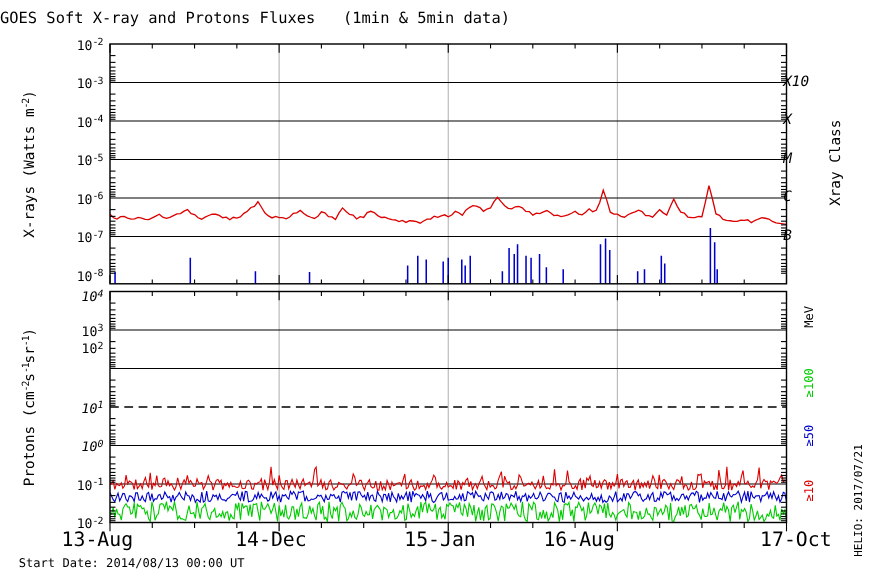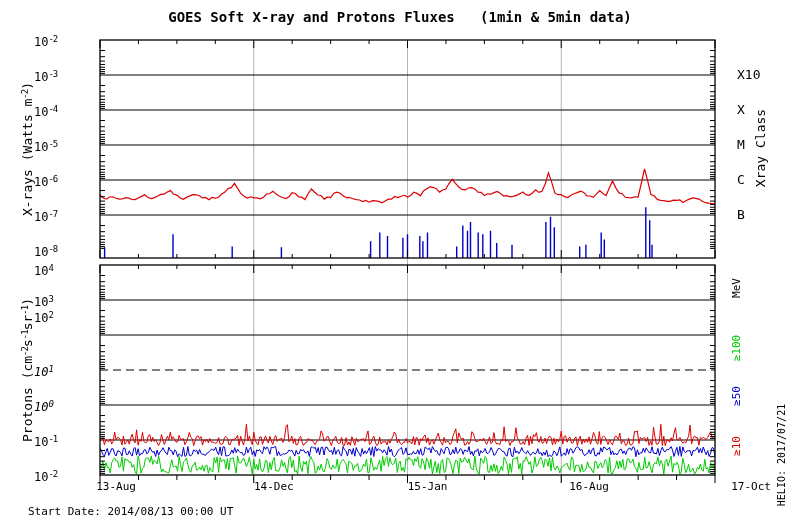--- a/index.html
+++ b/index.html
@@ -1,25 +1,25 @@
 <!DOCTYPE html>
 <html><head>
 <meta charset="utf-8">
 <style>
   html,body{margin:0;padding:0;background:#fff;}
   .fig{position:relative;width:800px;height:530px;background:#ffffff;
        font-family:"DejaVu Sans Mono","Liberation Mono",monospace;color:#000;overflow:hidden;}
   .t{position:absolute;white-space:pre;}
-  .title{left:0;right:0;top:9px;text-align:center;font-size:14px;letter-spacing:0px;font-weight:bold;}
-  .footer{left:28px;top:505px;font-size:11px;}
+  .title{left:0;right:0;top:9px;font-size:14px;letter-spacing:0px;}
+  .footer{left:17px;top:505px;font-size:11px;}
   .rot{position:absolute;white-space:pre;transform:translate(-50%,-50%) rotate(-90deg);}
-  .ytick{position:absolute;left:34px;width:59px;text-align:left;font-size:12px;line-height:14px;}
+  .ytick{position:absolute;left:34px;width:59px;text-align:right;font-size:12px;line-height:14px;}
   .sup{font-size:9px;vertical-align:4px;letter-spacing:-1px;}
-  .classlab{position:absolute;left:737px;font-size:13px;line-height:14px;}
-  .xlab{position:absolute;top:480px;width:80px;margin-left:-40px;text-align:right;font-size:11px;}
+  .classlab{position:absolute;left:712px;font-size:13px;line-height:14px;font-style:italic;}
+  .xlab{position:absolute;top:480px;width:80px;margin-left:-40px;text-align:left;font-size:18px;}
   .axlabel{font-size:13px;}
   .mevlab{font-size:11px;}
   .wm{font-size:10px;}
   svg{position:absolute;left:0;top:0;}
 </style>
 </head>
 <body>
 
 <div class="fig">
   <div class="t title">GOES Soft X-ray and Protons Fluxes   (1min &amp; 5min data)</div>
@@ -316,21 +316,21 @@
     </svg>
 
   <div id="labels">
       <div class="ytick" style="top:32px;"><span>10</span><span class="sup">-2</span></div>
       <div class="ytick" style="top:67px;"><span>10</span><span class="sup">-3</span></div>
       <div class="ytick" style="top:102px;"><span>10</span><span class="sup">-4</span></div>
       <div class="ytick" style="top:137px;"><span>10</span><span class="sup">-5</span></div>
       <div class="ytick" style="top:172px;"><span>10</span><span class="sup">-6</span></div>
       <div class="ytick" style="top:207px;"><span>10</span><span class="sup">-7</span></div>
       <div class="ytick" style="top:242px;"><span>10</span><span class="sup">-8</span></div>
-      <div class="ytick" style="top:261px;"><span>10</span><span class="sup">4</span></div>
+      <div class="ytick" style="top:261px;font-style:italic;"><span>10</span><span class="sup">4</span></div>
       <div class="ytick" style="top:292px;"><span>10</span><span class="sup">3</span></div>
       <div class="ytick" style="top:308px;"><span>10</span><span class="sup">2</span></div>
       <div class="ytick" style="top:362px;font-style:italic;"><span>10</span><span class="sup">1</span></div>
       <div class="ytick" style="top:397px;font-style:italic;"><span>10</span><span class="sup">0</span></div>
       <div class="ytick" style="top:432px;"><span>10</span><span class="sup">-1</span></div>
       <div class="ytick" style="top:467px;"><span>10</span><span class="sup">-2</span></div>
       <div class="rot axlabel" style="left:27px;top:149px;"><span>X-rays (Watts m</span><span class="sup">-2</span><span>)</span></div>
       <div class="rot axlabel" style="left:27px;top:370px;"><span>Protons (cm</span><span class="sup">-2</span><span>s</span><span class="sup">-1</span><span>sr</span><span class="sup">-1</span><span>)</span></div>
       <div class="rot axlabel" style="left:760px;top:148px;">Xray Class</div>
       <div class="rot mevlab" style="left:736px;top:288px;">MeV</div>
@@ -338,19 +338,19 @@
       <div class="classlab" style="top:103px;">X</div>
       <div class="classlab" style="top:138px;">M</div>
       <div class="classlab" style="top:173px;">C</div>
       <div class="classlab" style="top:208px;">B</div>
       <div class="rot mevlab" style="left:736px;top:348px;color:#00cc00;">≥100</div>
       <div class="rot mevlab" style="left:736px;top:396px;color:#0000cc;">≥50</div>
       <div class="rot mevlab" style="left:736px;top:446px;color:#dd0000;">≥10</div>
       <div class="xlab" style="left:96px;">13-Aug</div>
       <div class="xlab" style="left:253.75px;">14-Dec</div>
       <div class="xlab" style="left:407.5px;">15-Jan</div>
-      <div class="xlab" style="left:569px;">16-Aug</div>
+      <div class="xlab" style="left:534px;">16-Aug</div>
       <div class="xlab" style="left:731px;">17-Oct</div>
     </div>
 
   <div class="t footer">Start Date: 2014/08/13 00:00 UT</div>
   <div class="rot wm" style="left:781px;top:455px;">HELIO: 2017/07/21</div>
 </div>
 
 </body></html>

